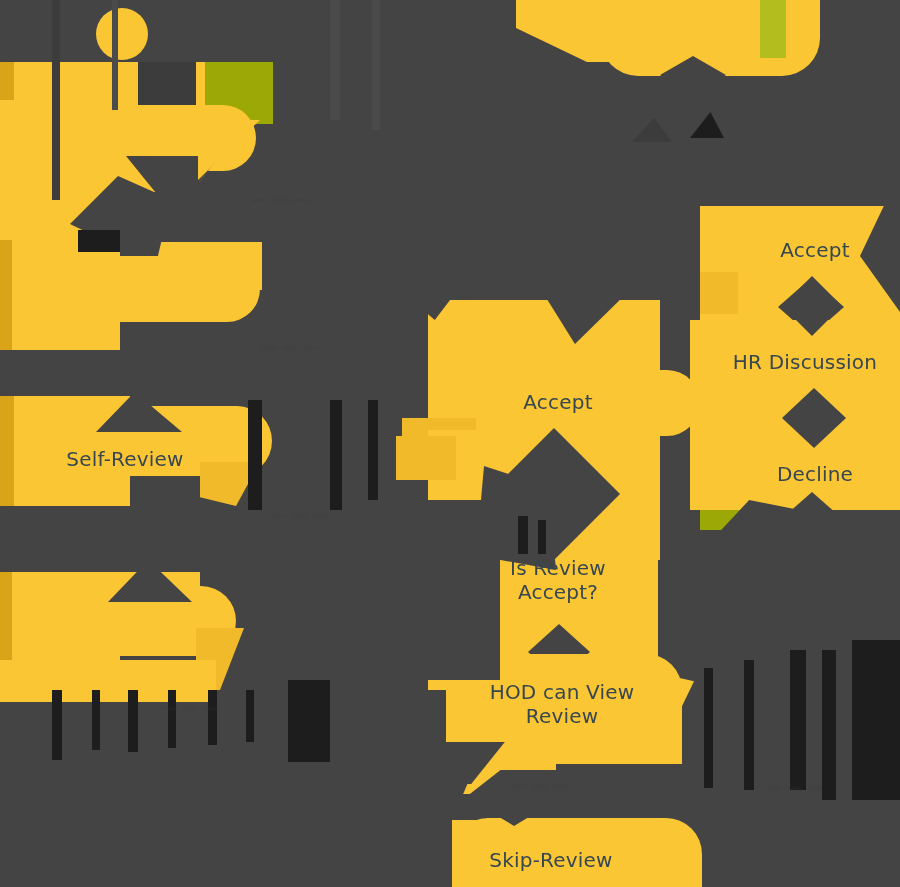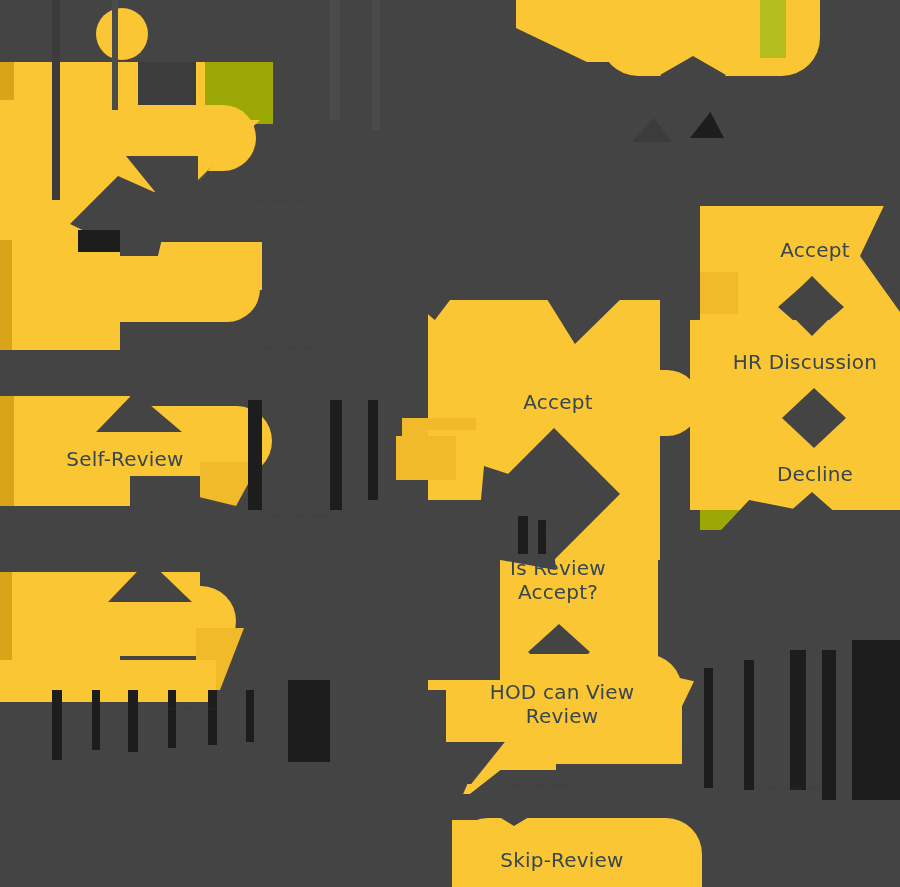--- a/index.html
+++ b/index.html
@@ -154,21 +154,21 @@
   <div class="blob dk" style="left:360px;top:500px;width:140px;height:180px;"></div>
   <div class="blob dk" style="left:380px;top:760px;width:90px;height:60px;clip-path:polygon(0 0,100% 30%,80% 100%,0 100%);"></div>
 
   <div class="nlabel" style="left:10px;top:432px;width:230px;margin-top:15px;">Self-Review</div>
 
   <div class="nlabel" style="left:442px;top:390px;width:232px;">Accept</div>
   <div class="nlabel" style="left:442px;top:556px;width:232px;">Is  Review
 Accept?</div>
   <div class="nlabel" style="left:442px;top:680px;width:240px;">HOD can View
 Review</div>
-  <div class="nlabel" style="left:442px;top:848px;width:240px;">Skip-Review</div>
+  <div class="nlabel" style="left:431px;top:848px;width:240px;">Skip-Review</div>
 
   <div class="nlabel" style="left:700px;top:238px;width:230px;">Accept</div>
   <div class="nlabel" style="left:690px;top:350px;width:230px;">HR Discussion</div>
   <div class="nlabel" style="left:700px;top:462px;width:230px;">Decline</div>
 
 
   <div class="elabel" style="left:160px;top:192px;width:240px;">— — —</div>
   <div class="elabel" style="left:170px;top:340px;width:240px;">— — —</div>
   <div class="elabel" style="left:180px;top:508px;width:240px;">— — —</div>
   <div class="elabel" style="left:60px;top:700px;width:260px;">— — —</div>

